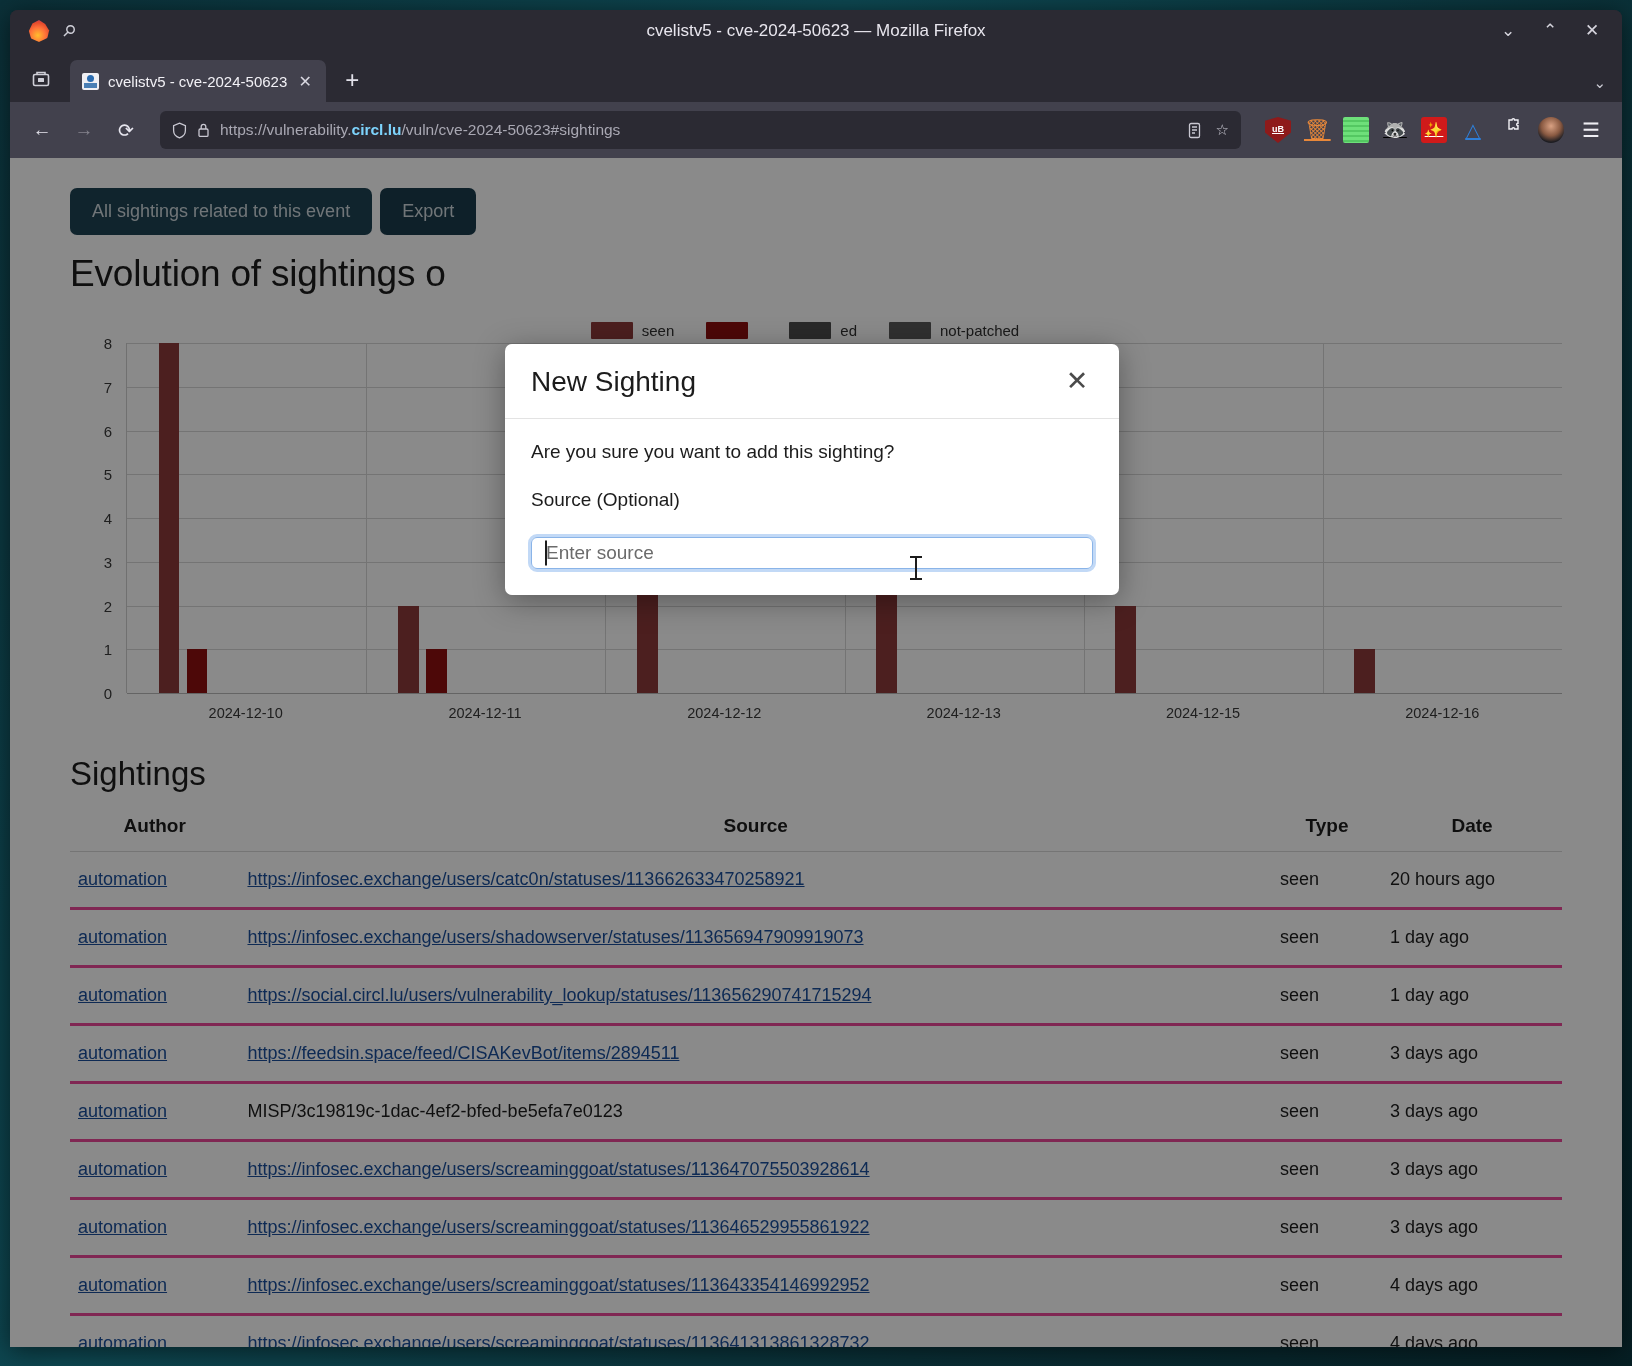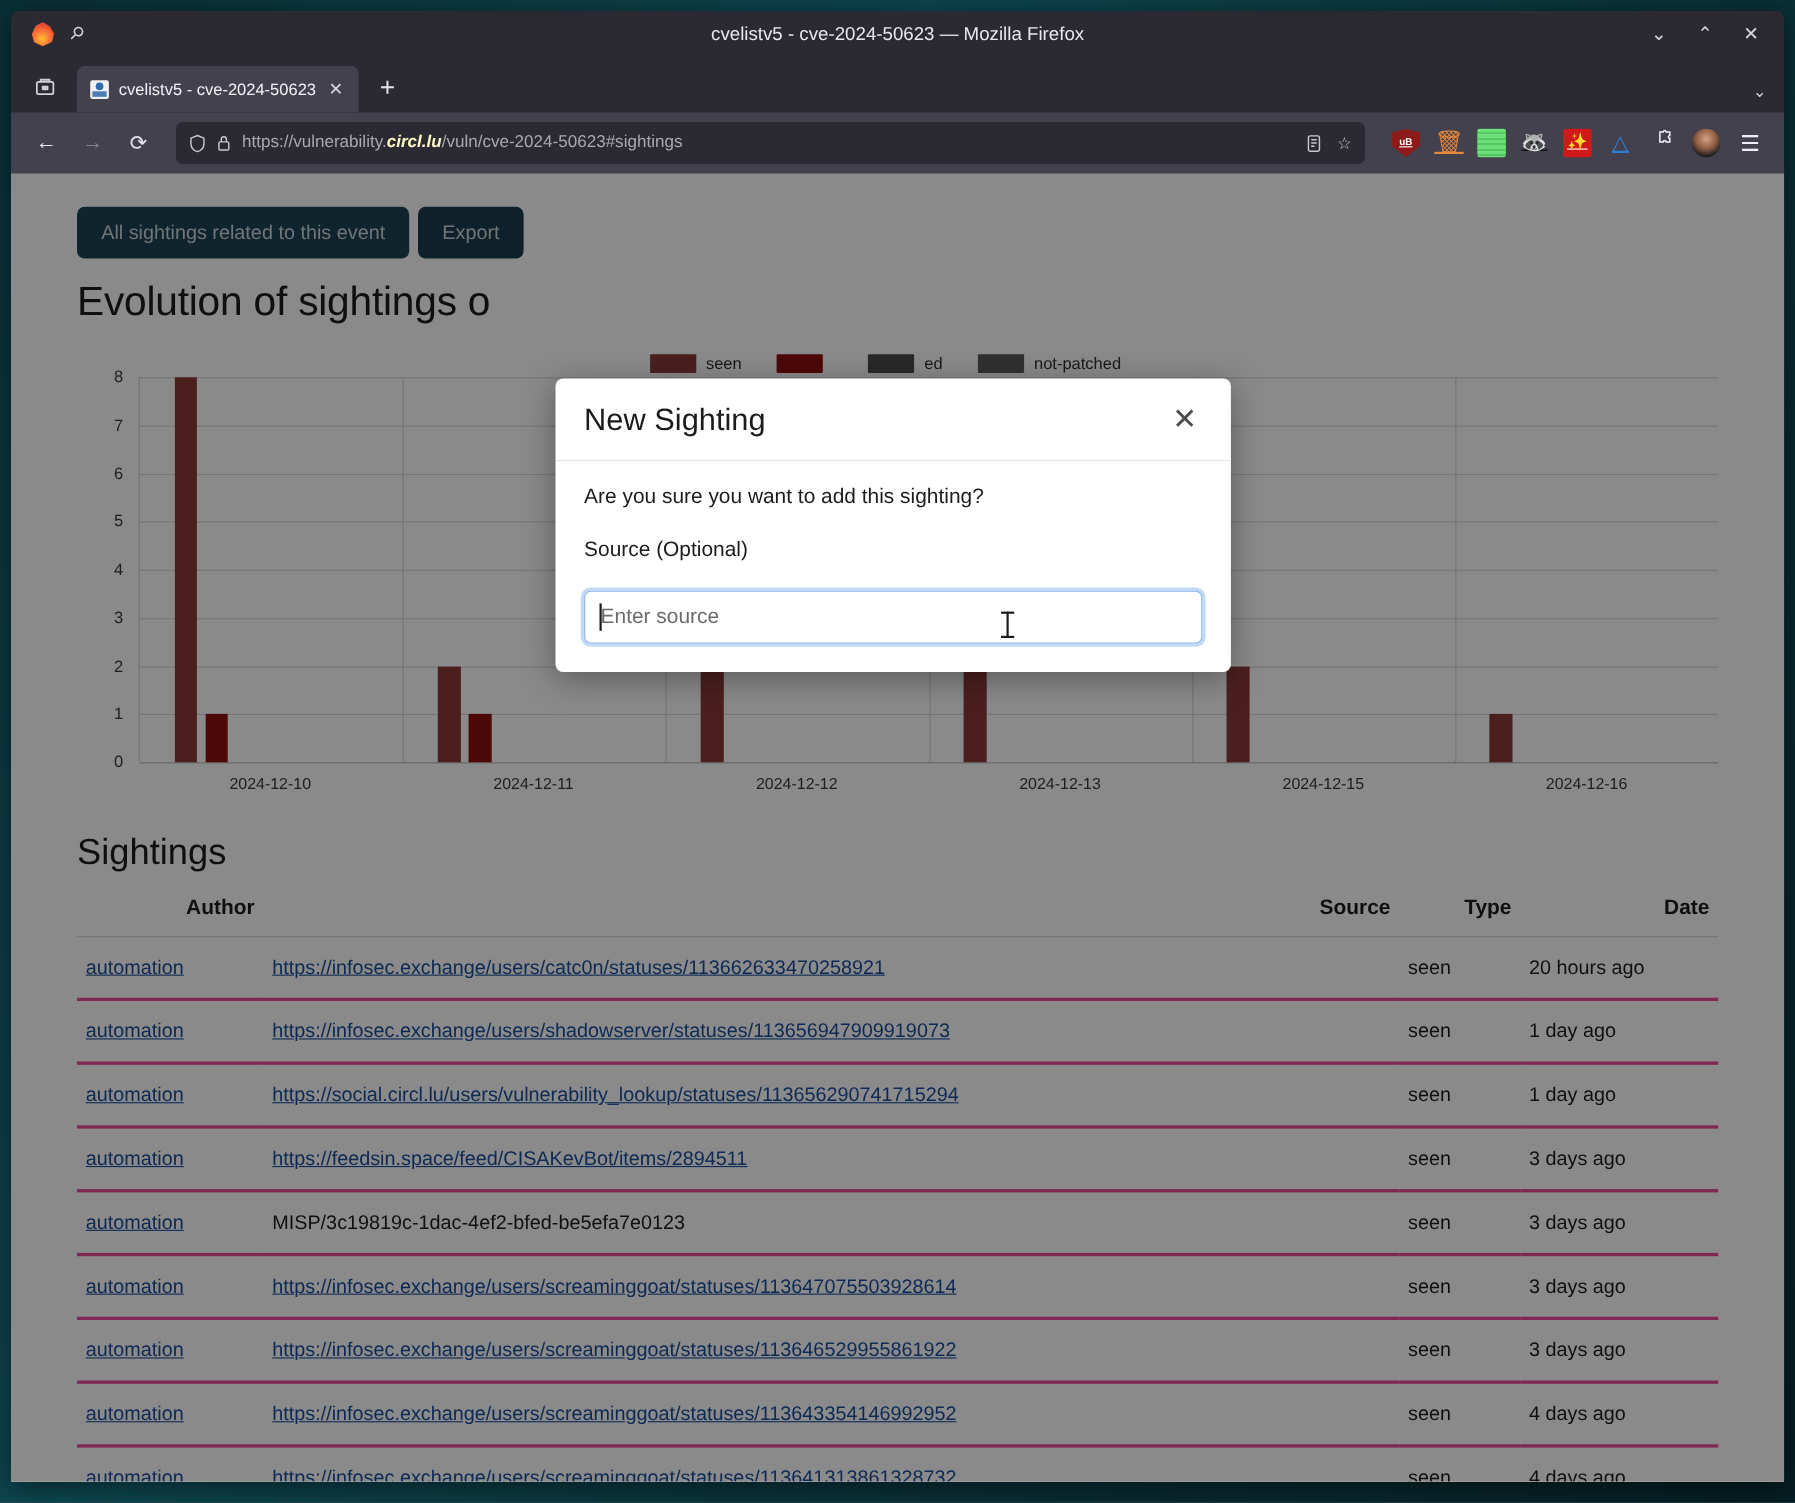--- a/index.html
+++ b/index.html
@@ -122,21 +122,21 @@
   .urlbar {
     flex: 1; height: 38px; margin: 0 10px;
     background: #2b2a33; border-radius: 6px;
     display: flex; align-items: center; gap: 10px; padding: 0 12px;
     cursor: text;
   }
   .url-icon { color: #c9c8d2; font-size: 15px; display: flex; align-items: center; }
   .url-text {
     flex: 1; color: #a9a8b3; font-size: 15.5px; white-space: nowrap; overflow: hidden;
   }
-  .url-text b { color: #fef9c3; font-weight: 700; font-style: italic; }
+  .url-text b { color: #7dd3fc; font-weight: 700; }
   .url-right { display: flex; align-items: center; gap: 14px; }
   .ext-icons { display: flex; align-items: center; gap: 13px; padding-left: 8px; }
   .ext { width: 26px; height: 26px; border-radius: 3px; cursor: pointer; position: relative; text-decoration: underline; }
   .ext-ublock {
     background: #8e1a1a;
     clip-path: polygon(50% 0, 100% 14%, 100% 60%, 50% 100%, 0 60%, 0 14%);
     color:#fff; font-size:9px; font-weight:bold; text-align:center; line-height:24px;
   }
   .ext-trash { background: transparent; color:#e8883a; font-size: 21px; line-height:26px; text-align:center;}
   .ext-green { background: repeating-linear-gradient(#6ee07a, #6ee07a 3px, #54c862 3px, #54c862 5px); border-radius:2px;}
@@ -215,21 +215,21 @@
   .x-labels { position: absolute; left: 34px; right: 0; bottom: 0; height: 30px; }
 
   h2.section-title {
     font-size: 33px; font-weight: 400; color: #1c1c1c; margin: 18px 0 22px 0;
   }
 
   table.sightings {
     width: 100%; border-collapse: collapse; font-size: 18px; color: #1d1d1d;
   }
   table.sightings th {
-    text-align: right; font-weight: 700; padding: 0 8px 14px 8px;
+    text-align: center; font-weight: 700; padding: 0 8px 14px 8px;
     border-bottom: 1px solid #d8d8d8; font-size: 19px;
   }
   table.sightings td {
     padding: 17px 8px; border-bottom: 3px solid #ec4899; vertical-align: middle;
   }
   table.sightings a {
     color: #1a4f9c; text-decoration: underline;
   }
   .col-type { width: 110px; }
   .col-date { width: 180px; }
@@ -249,21 +249,21 @@
   }
   .modal-title { font-size: 28px; font-weight: 400; color: #1c1c1c; }
   .modal-close {
     width: 32px; height: 32px; color: #4b4b4b; font-size: 27px; line-height: 30px;
     text-align: center; cursor: pointer; font-weight: 300;
   }
   .modal-body { padding: 22px 26px 26px 26px; }
   .modal-q { font-size: 19px; color: #1c1c1c; margin-bottom: 26px; }
   .modal-label { font-size: 19px; color: #1c1c1c; margin-bottom: 26px; }
   .source-input {
-    width: 100%; height: 48px; font-size: 19px;
+    width: 100%; height: 32px; font-size: 19px;
     padding: 6px 14px;
     border: 1px solid #8ab4e8;
     border-radius: 6px;
     outline: 3px solid rgba(120,170,235,.45);
     font-family: "Liberation Sans", sans-serif;
     color: #1c1c1c; background: #fff;
   }
   .source-input::placeholder { color: #6b6b6b; }
   .modal-footer {
     border-top: 1px solid #e3e3e3;

